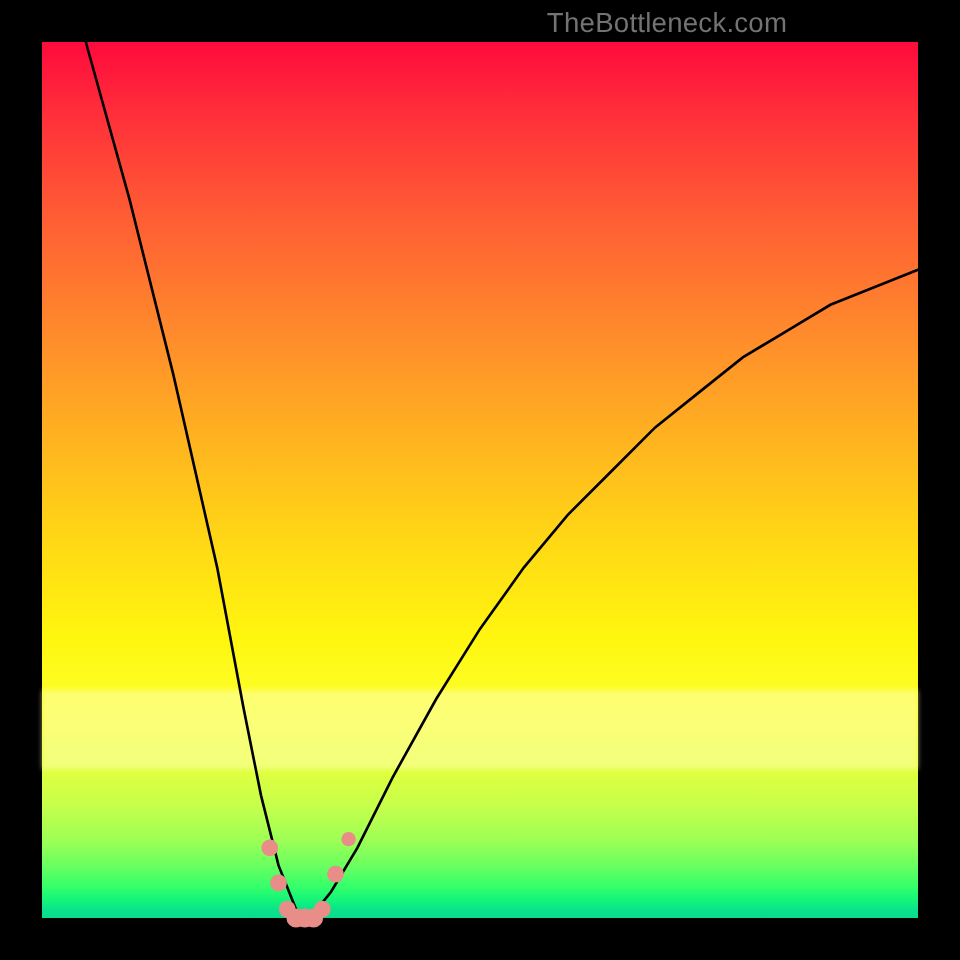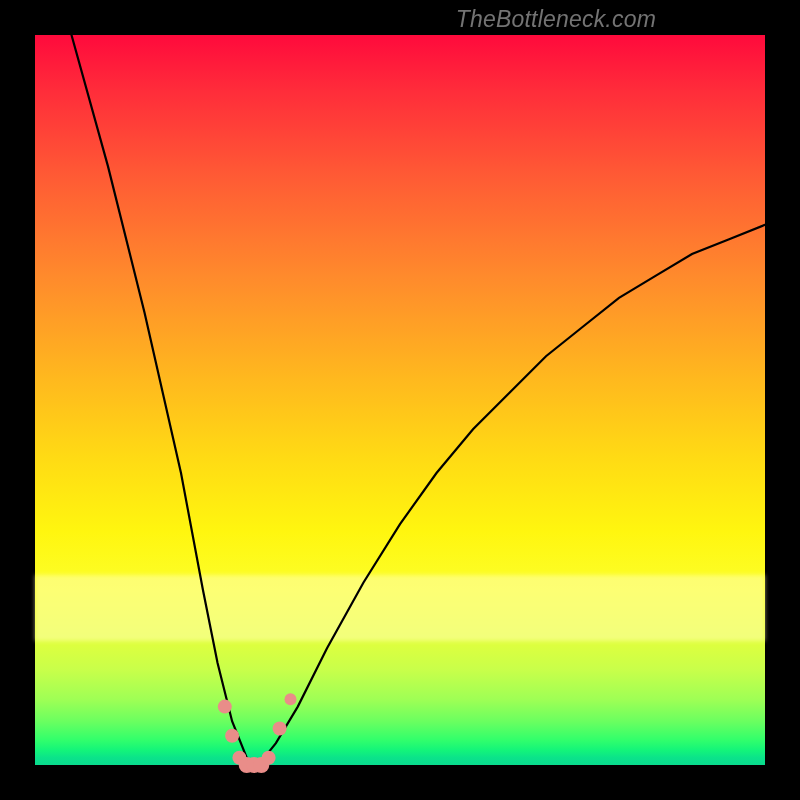--- a/index.html
+++ b/index.html
@@ -9,21 +9,20 @@
     height: 800px;
     background: #000;
     font-family: Arial, Helvetica, sans-serif;
     overflow: hidden;
   }
   .outer {
     position: relative;
     width: 668px;
     height: 800px;
     background: #000;
-    font-style: italic;
   }
   .plot {
     position: absolute;
     left: 35px;
     top: 35px;
     width: 730px;
     height: 730px;
     
     background: linear-gradient(
       to bottom,

